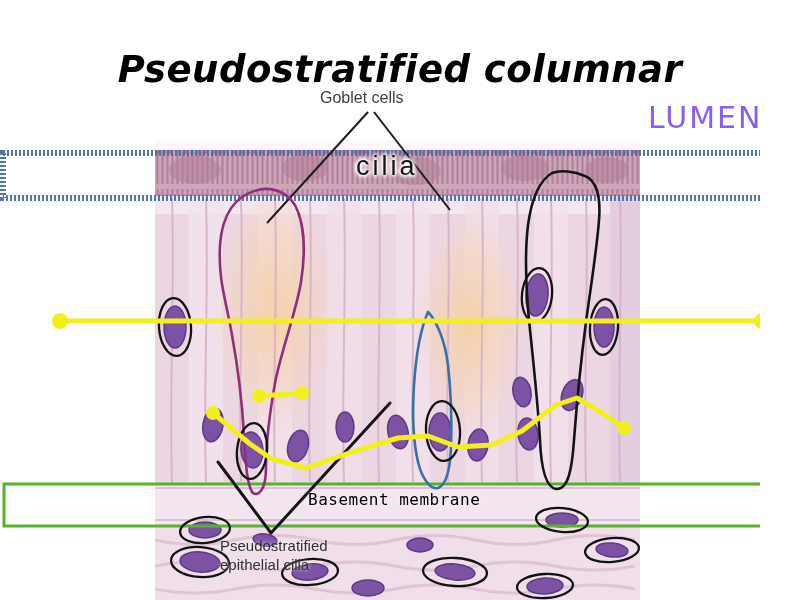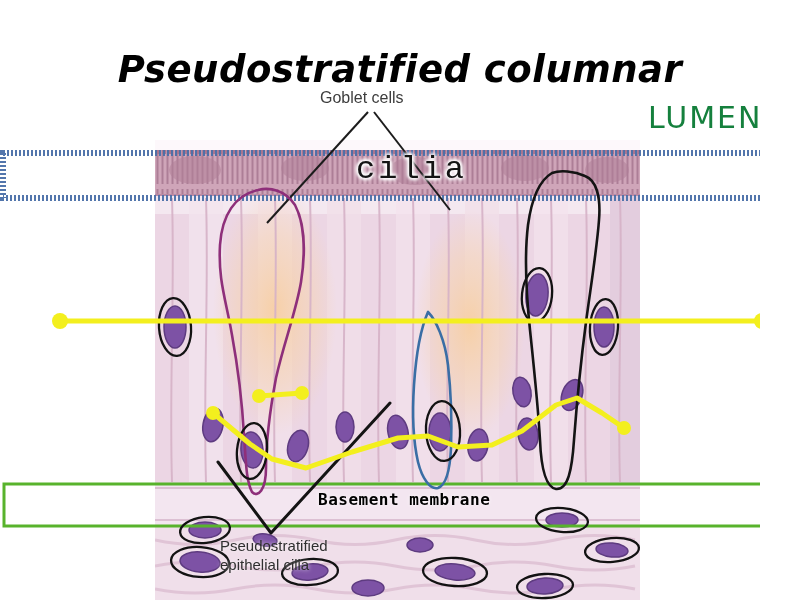--- a/index.html
+++ b/index.html
@@ -5,26 +5,26 @@
   html,body{margin:0;padding:0;background:#ffffff;}
   .slide{position:relative;width:760px;height:600px;background:#ffffff;overflow:hidden;
          font-family:"Liberation Sans",sans-serif;}
   .tissue{position:absolute;left:155px;top:140px;width:485px;height:460px;}
   .overlay{position:absolute;left:0;top:0;width:800px;height:600px;pointer-events:none;}
   .title{position:absolute;top:48px;left:0;width:800px;text-align:center;
          font-family:"DejaVu Sans",sans-serif;font-style:italic;font-weight:bold;
          font-size:37px;color:#000;letter-spacing:0.5px;}
   .goblet-label{position:absolute;left:320px;top:89px;font-size:16px;color:#3d3d3d;
          font-family:"Liberation Sans",sans-serif;}
-  .lumen-label{position:absolute;left:648px;top:100px;font-size:30px;color:#15803d;
+  .lumen-label{position:absolute;left:648px;top:100px;font-size:30px;color:#8b5cf6;
          letter-spacing:2px;font-family:"DejaVu Sans",sans-serif;}
-  .cilia-label{position:absolute;left:356px;top:151px;font-size:32px;color:#141414;
-         letter-spacing:3px;font-family:Liberation Mono, monospace;
+  .cilia-label{position:absolute;left:356px;top:151px;font-size:27px;color:#141414;
+         letter-spacing:3px;font-family:Liberation Sans, sans-serif;
          text-shadow:-2px 0 3px #fff,2px 0 3px #fff,0 -2px 3px #fff,0 2px 3px #fff,0 0 6px #fff;}
-  .basement-label{position:absolute;left:318px;top:490px;font-size:16px;font-weight:bold;
+  .basement-label{position:absolute;left:308px;top:490px;font-size:16px;font-weight:normal;
          color:#000;letter-spacing:0.5px;font-family:"DejaVu Sans Mono",monospace;
          text-shadow:0 0 4px rgba(255,255,255,.9);}
   .epi-label{position:absolute;left:220px;top:536px;width:155px;text-align:left;
          font-size:15px;line-height:19px;color:#2f2f2f;font-family:"Liberation Sans",sans-serif;
          text-shadow:0 0 4px rgba(255,255,255,.8);}
 </style>
 </head>
 <body>
 
 <div class="slide">

